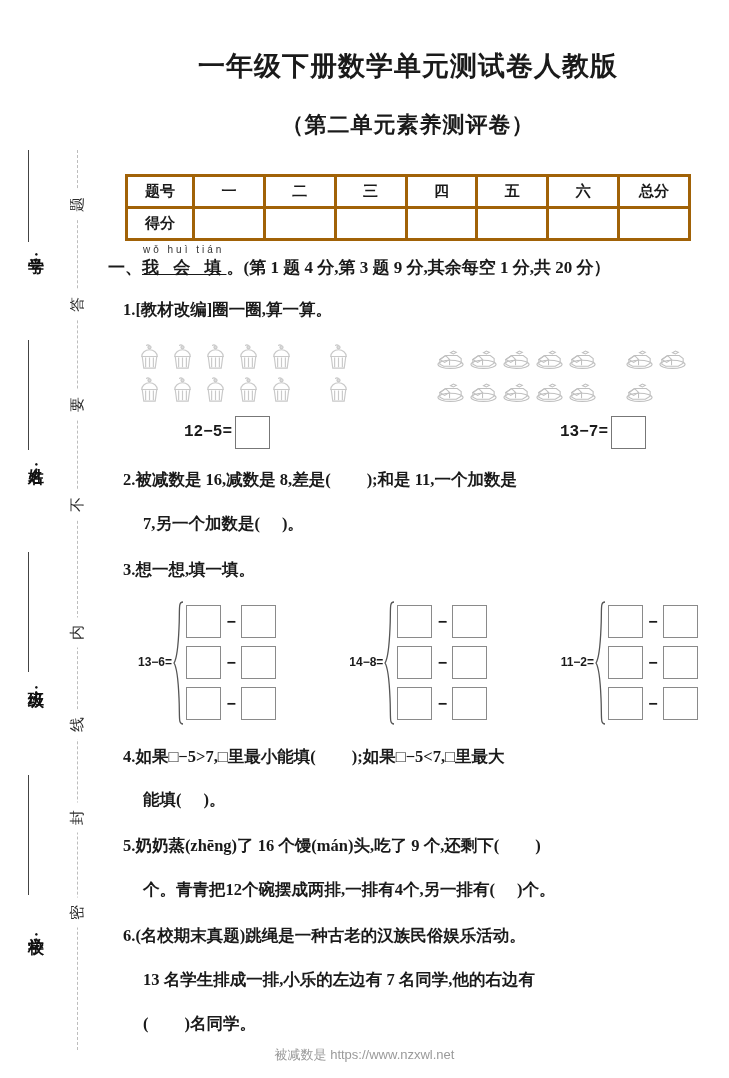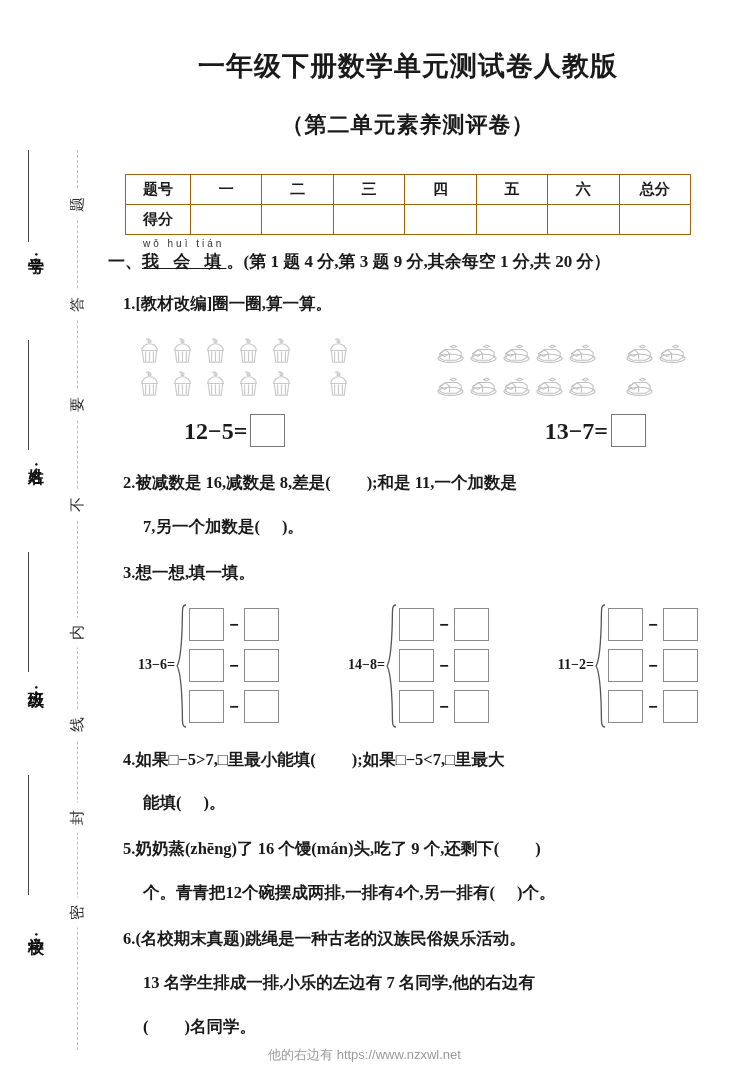--- a/index.html
+++ b/index.html
@@ -90,21 +90,21 @@
   }
 
   
   table.score {
     border-collapse: collapse;
     margin: 34px auto 0 auto;
     width: 566px;
     table-layout: fixed;
   }
   table.score td {
-    border: 1px solid #a16207;
+    border: 3px solid #a16207;
     height: 27px;
     text-align: center;
     font-size: 15px;
     font-weight: bold;
     font-family: "Liberation Sans", "DejaVu Sans", sans-serif;
   }
   table.score td.head { width: 62px; }
 
   
   .sec-head {
@@ -161,43 +161,43 @@
   .eq-row {
     display: flex;
     justify-content: space-between;
     padding: 0 62px 0 76px;
     margin-top: 10px;
     align-items: center;
   }
   .eq {
     display: flex;
     align-items: center;
-    font-size: 24px;
-    font-family: Liberation Serif, serif;
+    font-size: 16px;
+    font-family: Liberation Mono, monospace;
   }
   .ansbox {
     display: inline-block;
     width: 33px; height: 31px;
     border: 1px solid #777;
     margin-left: 3px;
     background: #fff;
   }
 
   
   .brace-block {
     display: flex;
     justify-content: space-between;
     align-items: center;
     padding: 0 10px 0 30px;
     margin-top: 6px;
   }
   .brace-unit { display: flex; align-items: center; }
   .brace-label {
-    font-size: 14px;
-    font-family: Liberation Serif, serif;
+    font-size: 12px;
+    font-family: Liberation Sans, sans-serif;
   }
   .brace-svg { margin: 0 1px; }
   .brace-rows { display: flex; flex-direction: column; }
   .brace-line {
     display: flex;
     align-items: center;
     margin: 4px 0;
   }
   .sbox {
     width: 33px; height: 31px;
@@ -658,14 +658,14 @@
         <span class="num">6.</span><span>(名校期末真题)跳绳是一种古老的汉族民俗娱乐活动。</span>
       </p>
       <p class="indent">13 名学生排成一排,小乐的左边有 7 名同学,他的右边有</p>
       <p class="indent">
         <span>(</span><span class="paren-gap"></span><span>)名同学。</span>
       </p>
     </div>
 
   </div>
 
-  <div class="watermark">他的右边有 https://www.nzxwl.net</div>
+  <div class="watermark">被减数是 https://www.nzxwl.net</div>
 </div>
 
 </body></html>

